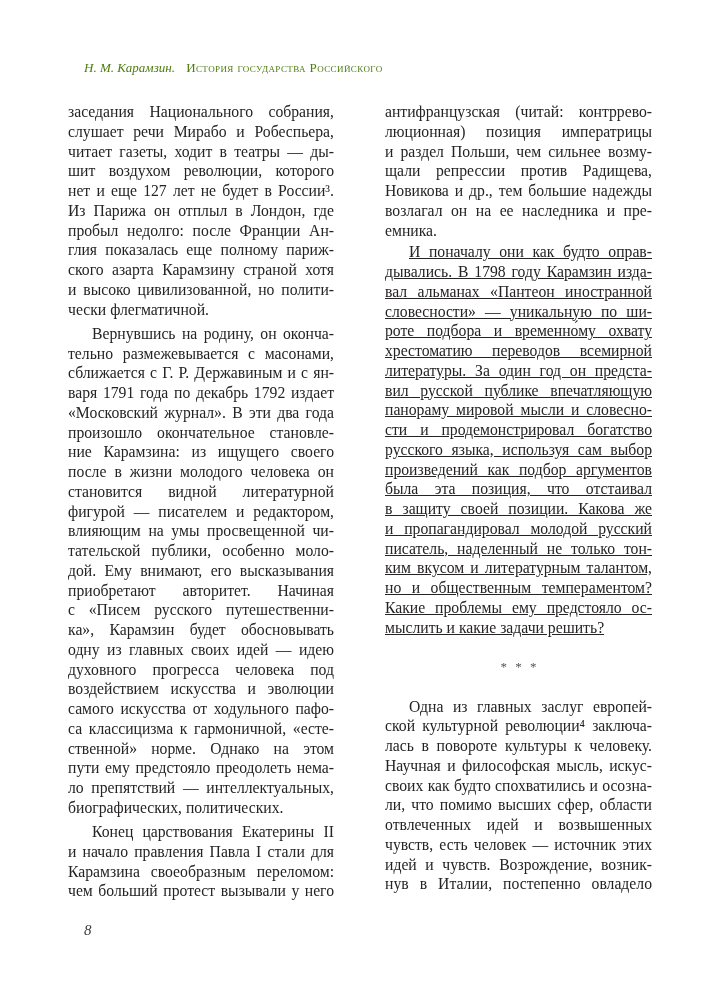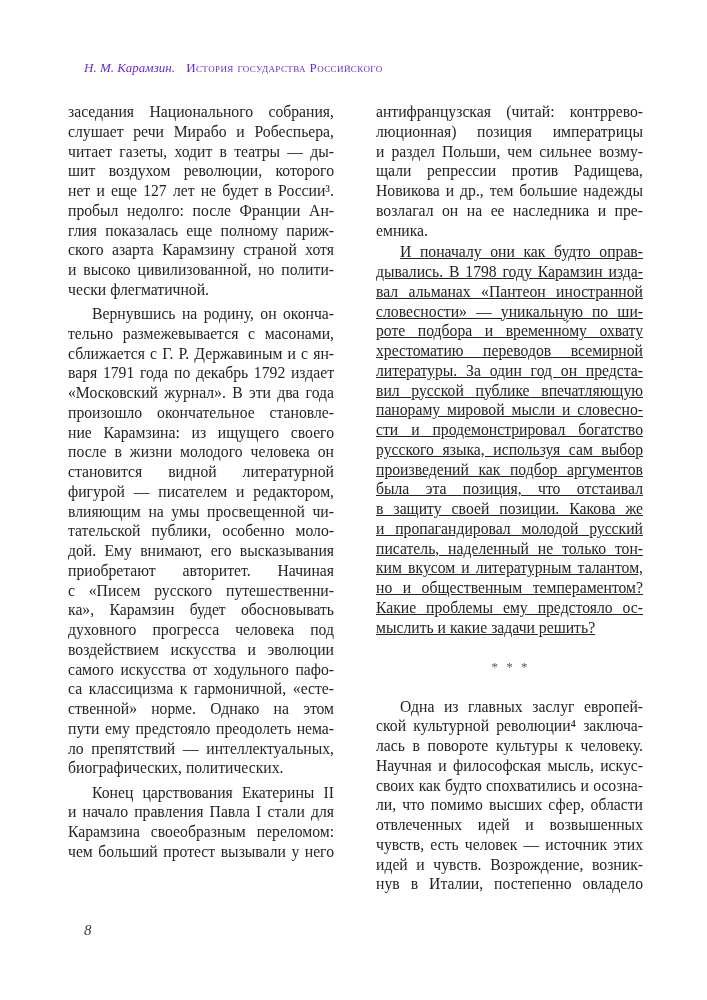--- a/index.html
+++ b/index.html
@@ -3,30 +3,30 @@
   <meta charset="utf-8">
   <style>
     html, body { margin: 0; padding: 0; }
     body {
       width: 707px; height: 1000px; position: relative; overflow: hidden;
       background: #ffffff; color: #262324;
       font-family: "Liberation Serif", "DejaVu Serif", serif;
     }
     .running-head {
       position: absolute; left: 84px; top: 60px; height: 16px; line-height: 16px;
-      font-size: 13px; color: #6d28d9; white-space: nowrap;
+      font-size: 13px; color: #4d7c0f; white-space: nowrap;
     }
     .running-head .author { font-style: italic; margin-right: 8px; }
     .running-head .title { font-variant: small-caps; letter-spacing: 0.4px; }
     .col {
       position: absolute; top: 102px;
       font-size: 15.7px; line-height: 19.75px;
     }
     .col-left { left: 68px; width: 266px; }
-    .col-right { left: 376px; width: 267px; }
+    .col-right { left: 385px; width: 267px; }
     .para { margin: 0; }
     .col-left .para + .para { margin-top: 4.5px; }
     .col-right .para.p1 { margin-top: 2px; text-decoration: underline; }
     .ln {
       display: block; white-space: nowrap;
       text-align: justify; text-align-last: justify;
       height: 19.75px;
     }
     .ln.last { text-align-last: left; }
     .ln.indent { padding-left: 24px; }
@@ -47,20 +47,21 @@
   <span class="title">История государства Российского</span>
 </div>
 
 <div class="col col-left">
   <div class="para p0">
     <span class="ln">заседания Национального собрания,</span>
     <span class="ln">слушает речи Мирабо и Робеспьера,</span>
     <span class="ln">читает газеты, ходит в театры — ды-</span>
     <span class="ln">шит воздухом революции, которого</span>
     <span class="ln">нет и еще 127 лет не будет в России³.</span>
+    <span class="ln">Из Парижа он отплыл в Лондон, где</span>
     <span class="ln">пробыл недолго: после Франции Ан-</span>
     <span class="ln">глия показалась еще полному париж-</span>
     <span class="ln">ского азарта Карамзину страной хотя</span>
     <span class="ln">и высоко цивилизованной, но полити-</span>
     <span class="ln last">чески флегматичной.</span>
   </div>
   <div class="para p1">
     <span class="ln indent">Вернувшись на родину, он оконча-</span>
     <span class="ln">тельно размежевывается с масонами,</span>
     <span class="ln">сближается с Г. Р. Державиным и с ян-</span>
@@ -70,20 +71,21 @@
     <span class="ln">ние Карамзина: из ищущего своего</span>
     <span class="ln">после в жизни молодого человека он</span>
     <span class="ln">становится видной литературной</span>
     <span class="ln">фигурой — писателем и редактором,</span>
     <span class="ln">влияющим на умы просвещенной чи-</span>
     <span class="ln">тательской публики, особенно моло-</span>
     <span class="ln">дой. Ему внимают, его высказывания</span>
     <span class="ln">приобретают авторитет. Начиная</span>
     <span class="ln">с «Писем русского путешественни-</span>
     <span class="ln">ка», Карамзин будет обосновывать</span>
+    <span class="ln">одну из главных своих идей — идею</span>
     <span class="ln">духовного прогресса человека под</span>
     <span class="ln">воздействием искусства и эволюции</span>
     <span class="ln">самого искусства от ходульного пафо-</span>
     <span class="ln">са классицизма к гармоничной, «есте-</span>
     <span class="ln">ственной» норме. Однако на этом</span>
     <span class="ln">пути ему предстояло преодолеть нема-</span>
     <span class="ln">ло препятствий — интеллектуальных,</span>
     <span class="ln last">биографических, политических.</span>
   </div>
   <div class="para p2">

